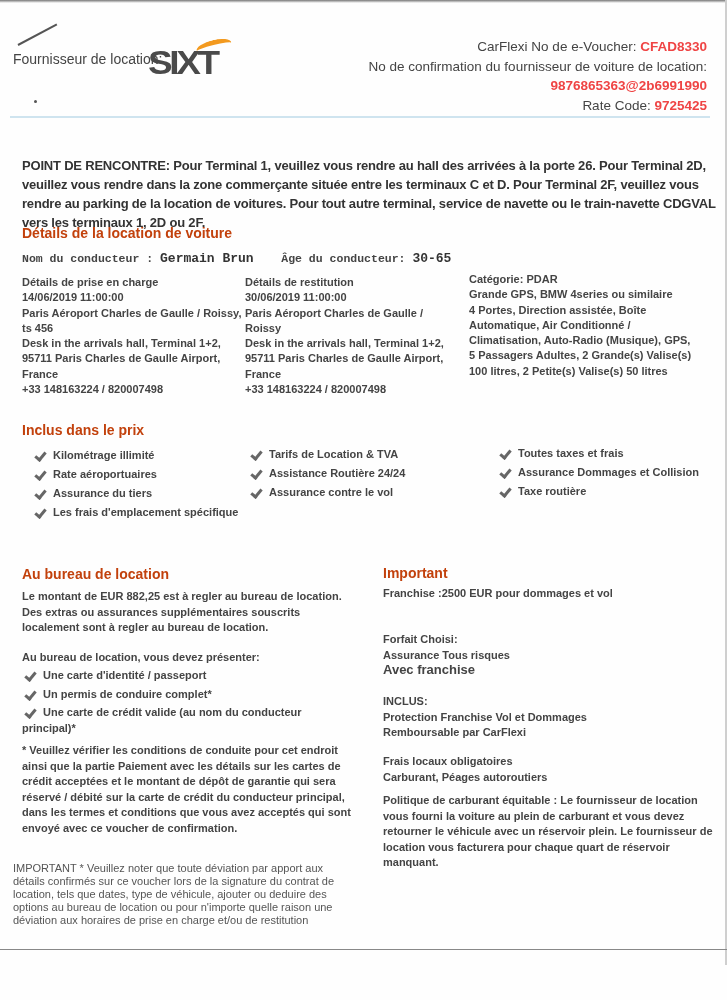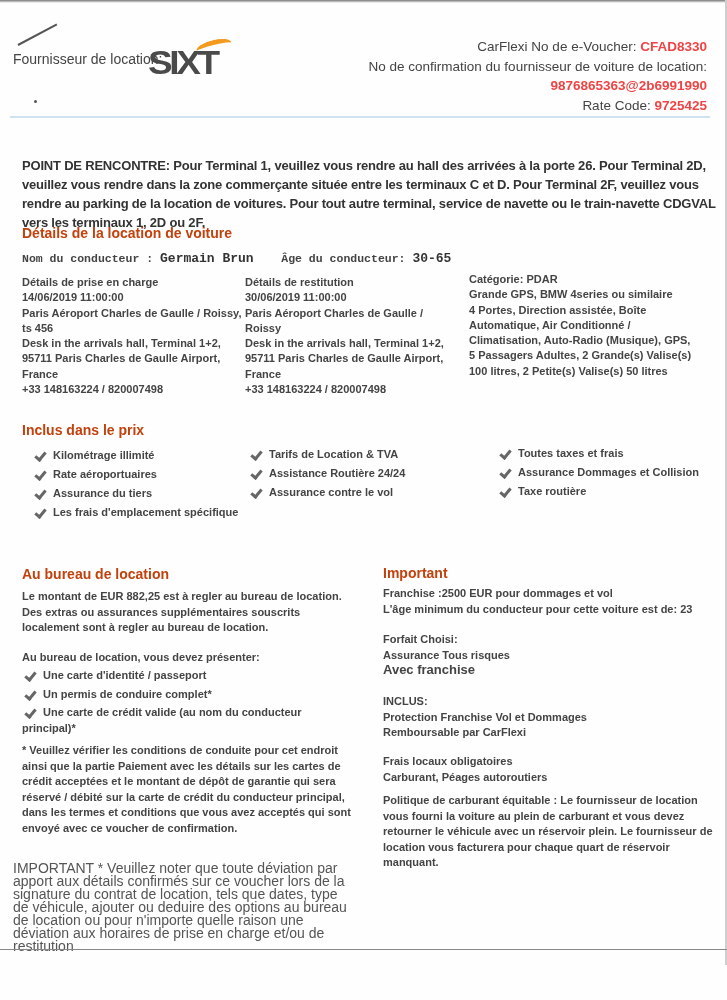--- a/index.html
+++ b/index.html
@@ -31,21 +31,21 @@
   .driver-line .big { font-size: 13px; color: #333; }
 
   .col { position: absolute; font-size: 11px; line-height: 15.3px; font-weight: 700; color: #444; }
 
   .check-list { position: absolute; list-style: none; font-size: 11px; font-weight: 700; color: #444; }
   .check-list li { height: 19px; display: flex; align-items: center; white-space: nowrap; }
   .check { display: inline-block; width: 10px; height: 9px; margin-right: 7px; position: relative; }
   .check::before { content: ""; position: absolute; left: 1px; top: 0; width: 4px; height: 8px; border-right: 3px solid #666; border-bottom: 3px solid #666; transform: rotate(40deg); }
 
   .para { position: absolute; font-size: 11px; line-height: 15.5px; font-weight: 700; color: #444; }
-  .small-note { position: absolute; left: 13px; top: 862px; width: 340px; font-size: 14px; line-height: 13px; color: #555; }
+  .small-note { position: absolute; left: 13px; top: 862px; width: 340px; font-size: 11px; line-height: 13px; color: #555; }
 
   .bottom-rule { position: absolute; left: 0; top: 949px; width: 727px; height: 1px; background: #888; }
 </style>
 </head>
 <body>
 
 <div class="page">
   <div class="top-shadow"></div>
   <div class="right-edge"></div>
 
@@ -176,21 +176,20 @@
     <span class="check"></span><span>Une carte de crédit valide (au nom du conducteur principal)*</span>
   </div>
 
   <div class="para" style="left:22px; top:743px; width:330px;">* Veuillez vérifier les conditions de conduite pour cet endroit ainsi que la partie Paiement avec les détails sur les cartes de crédit acceptées et le montant de dépôt de garantie qui sera réservé / débité sur la carte de crédit du conducteur principal, dans les termes et conditions que vous avez acceptés qui sont envoyé avec ce voucher de confirmation.</div>
 
   <div class="small-note">IMPORTANT * Veuillez noter que toute déviation par apport aux détails confirmés sur ce voucher lors de la signature du contrat de location, tels que dates, type de véhicule, ajouter ou deduire des options au bureau de location ou pour n'importe quelle raison une déviation aux horaires de prise en charge et/ou de restitution</div>
 
   <h2 class="section" style="left:383px; top:556px;">Important</h2>
   <div class="para" style="left:383px; top:586px; width:330px;">
     <div>Franchise :2500 EUR pour dommages et vol</div>
-    <div>L'âge minimum du conducteur pour cette voiture est de: 23</div>
   </div>
   <div class="para" style="left:383px; top:632px; width:330px;">
     <div>Forfait Choisi:</div>
     <div>Assurance Tous risques</div>
     <div style="font-size:13px; line-height:14px;">Avec franchise</div>
   </div>
   <div class="para" style="left:383px; top:694px; width:330px;">
     <div>INCLUS:</div>
     <div>Protection Franchise Vol et Dommages</div>
     <div>Remboursable par CarFlexi</div>

